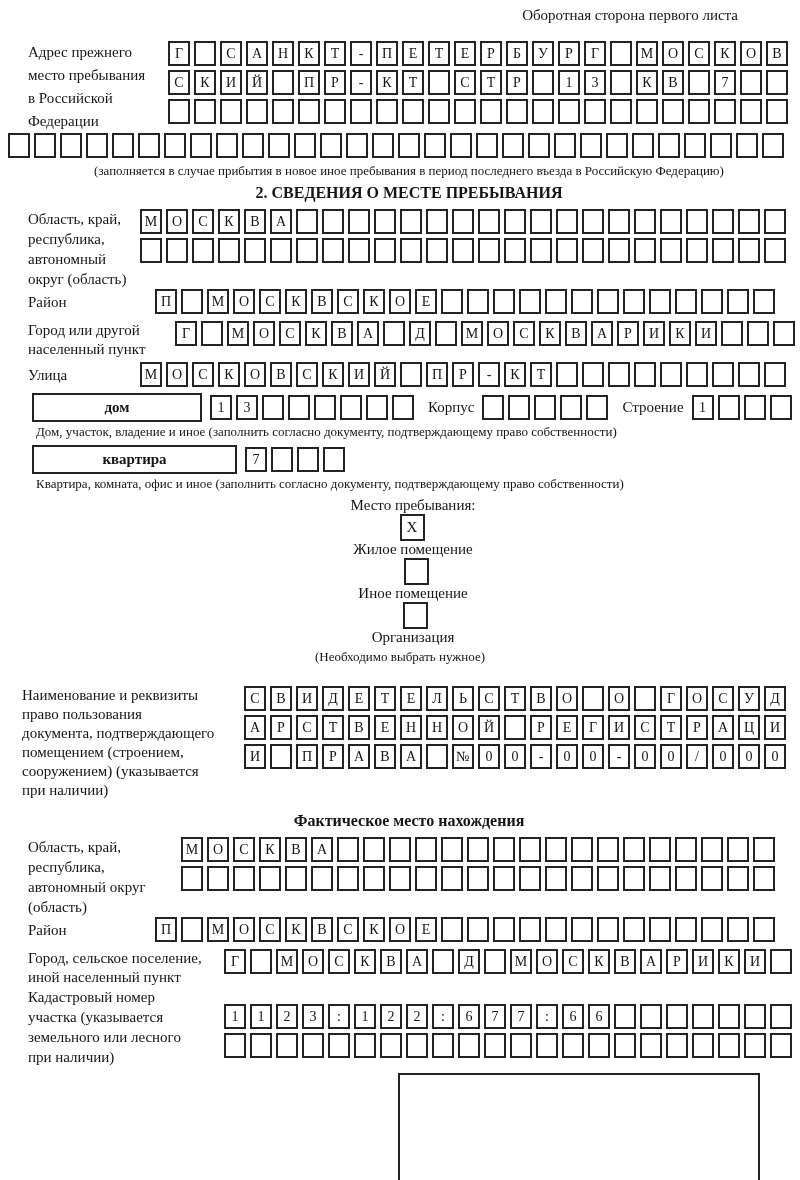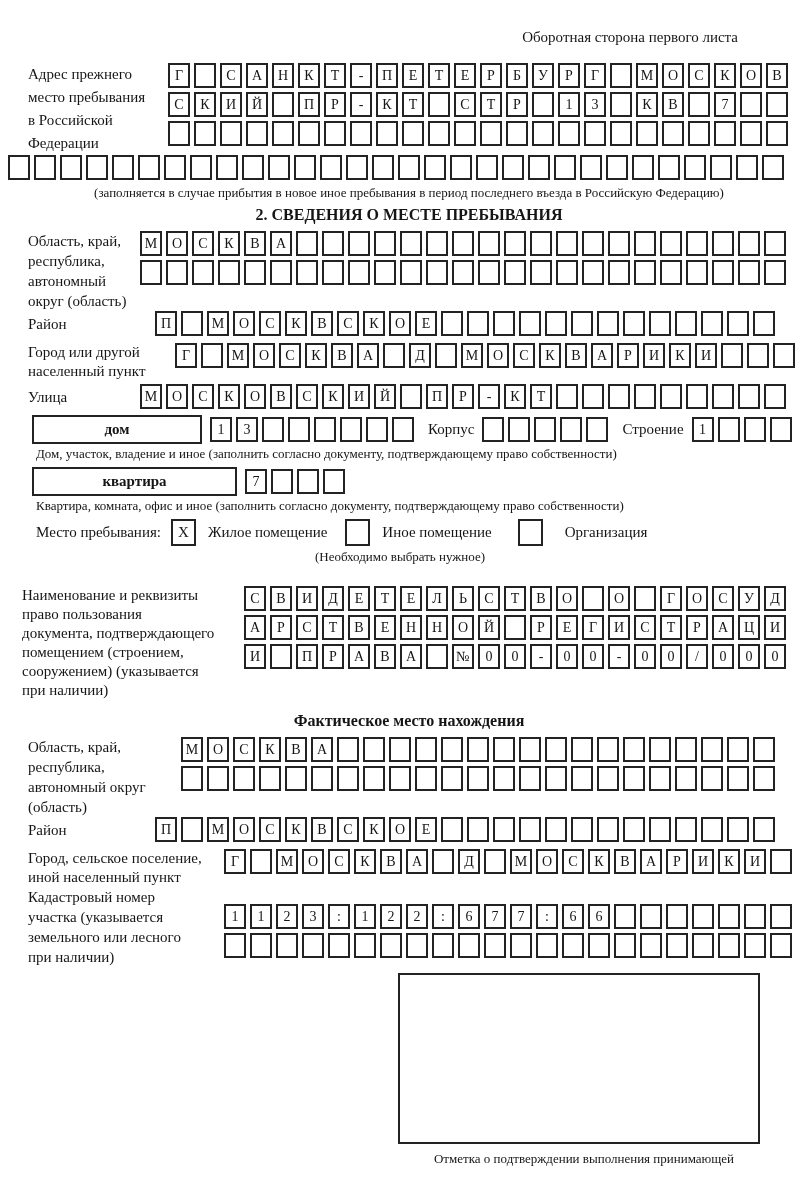--- a/index.html
+++ b/index.html
@@ -1,20 +1,20 @@
 <!DOCTYPE html>
 <html><head>
 <meta charset="utf-8">
 <style>
   html,body{margin:0;padding:0;background:#ffffff;}
   .sheet{
     position:relative;
     width:800px;height:1180px;
     box-sizing:border-box;
-    padding:29px 10px 0 28px;
+    padding:7px 10px 0 28px;
     background:#fff;color:#151515;
     font-family:"Liberation Serif","DejaVu Serif",serif;
     overflow:hidden;
   }
   .top-header{text-align:right;padding-right:52px;font-size:15px;}
   .blk{display:flex;align-items:flex-start;}
   .lbl{flex:none;font-size:15px;line-height:21px;}
   .lbl.lh23 div{line-height:23px;}
   .lbl.lh20 div{line-height:20px;}
   .lbl.lh19 div{line-height:19px;}
@@ -40,21 +40,21 @@
   .center-note{text-align:center;font-size:13px;line-height:17px;}
   .sec-title{text-align:center;font-weight:bold;font-size:16px;margin:5px 0 7px;}
   .house-row{display:flex;align-items:center;margin:2px 0 1px 4px;}
   .wide-box{box-sizing:border-box;border:2px solid #232323;height:29px;
     display:flex;align-items:center;justify-content:center;font-size:15px;flex:none;font-weight:bold;}
   .dom-box{width:170px;margin-right:8px;}
   .kv-box{width:205px;margin-right:8px;}
   .inline-lbl{flex:none;font-size:15px;line-height:29px;padding:0 8px 0 10px;}
   .house-row .boxrow{margin-bottom:0;}
   .left-note{font-size:13px;line-height:17px;margin:1px 0 5px 8px;}
-  .stay-row{display:flex;align-items:center;margin:4px 0 2px 8px;font-size:15px;}
+  .stay-row{display:flex;align-items:center;margin:4px 0 2px 8px;font-size:15px;flex-direction:column;}
   .check{box-sizing:border-box;flex:none;width:25px;height:27px;border:2px solid #232323;
     font-size:15px;line-height:23px;text-align:center;margin:0 12px 0 10px;}
   .stay-note{margin-left:212px;width:320px;text-align:center;font-size:13px;line-height:17px;margin-top:1px;}
   .doc-blk{margin-top:21px;justify-content:flex-end;}
   .fact-notes{margin:2px 0 6px;}
   .cad-rows{margin-top:17px;}
   .stamp-box{box-sizing:border-box;margin-left:370px;margin-top:6px;
     width:362px;height:171px;border:2px solid #232323;background:#fff;}
   .stamp-caption{margin-left:360px;width:392px;text-align:center;
     font-size:13px;line-height:18px;margin-top:6px;}

